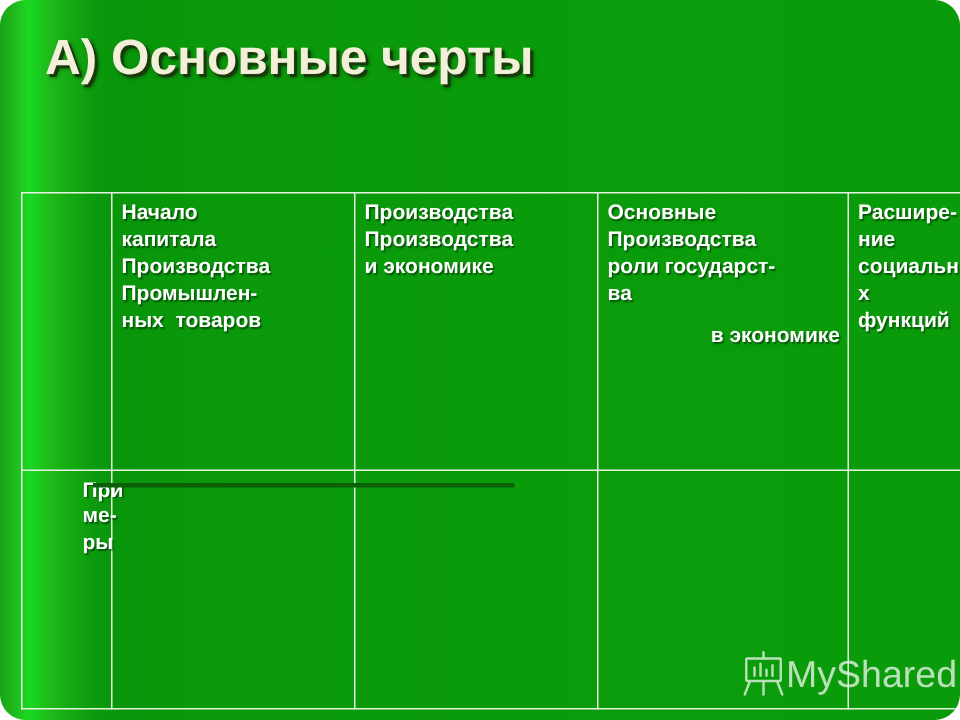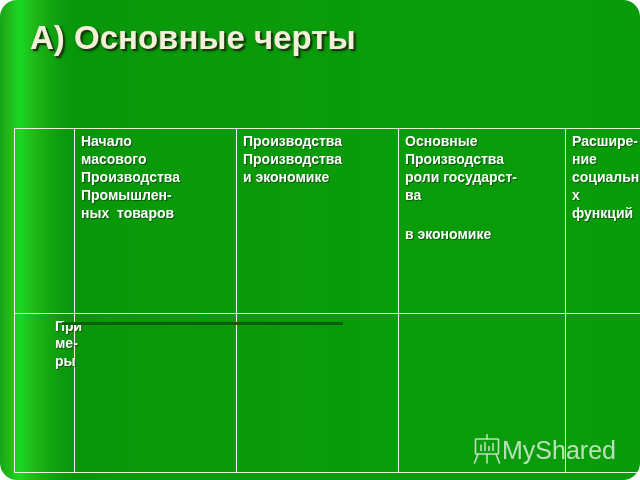--- a/index.html
+++ b/index.html
@@ -98,21 +98,22 @@
 
   tr.header-row td { height: 176px; }
   tr.body-row td   { height: 150px; padding-left: 40px; }
 
   .cell-line {
     display: block;
     white-space: pre;
     text-shadow: 1px 1px 1px rgba(0,0,0,0.45);
   }
   .cell-line.gap {
-    margin-top: 21px;
+    margin-top: 10px;
+    text-align: right;
   }
   .cell-line.tight {
     margin-top: 0px;
   }
 
   td.row-label {
     font-size: 15px;
     padding-top: 5px;
     padding-left: 6px;
   }
@@ -128,21 +129,21 @@
     width: 281px;
     height: 3px;
     background: #0a5f08;
     z-index: 5;
     pointer-events: none;
   }
 
   
   #watermark {
     position: absolute;
-    right: 24px;
+    right: 2px;
     bottom: 14px;
     display: flex;
     align-items: center;
     gap: 0;
     z-index: 6;
     opacity: 0.80;
   }
   #watermark .wm-text {
     color: #e6f2e6;
     font-size: 25px;
@@ -165,21 +166,21 @@
   <div id="table-wrap">
     <table class="slide-table">
       <tbody>
 
         <tr class="header-row">
 
           <td class="col-0"></td>
 
           <td class="col-1">
             <span class="cell-line">Начало</span>
-            <span class="cell-line">масового</span>
+            <span class="cell-line">капитала</span>
             <span class="cell-line">Производства</span>
             <span class="cell-line">Промышлен-</span>
             <span class="cell-line tight">ных  товаров</span>
           </td>
 
           <td class="col-2">
             <span class="cell-line">Производства</span>
             <span class="cell-line">Производства</span>
             <span class="cell-line">и экономике</span>
           </td>

